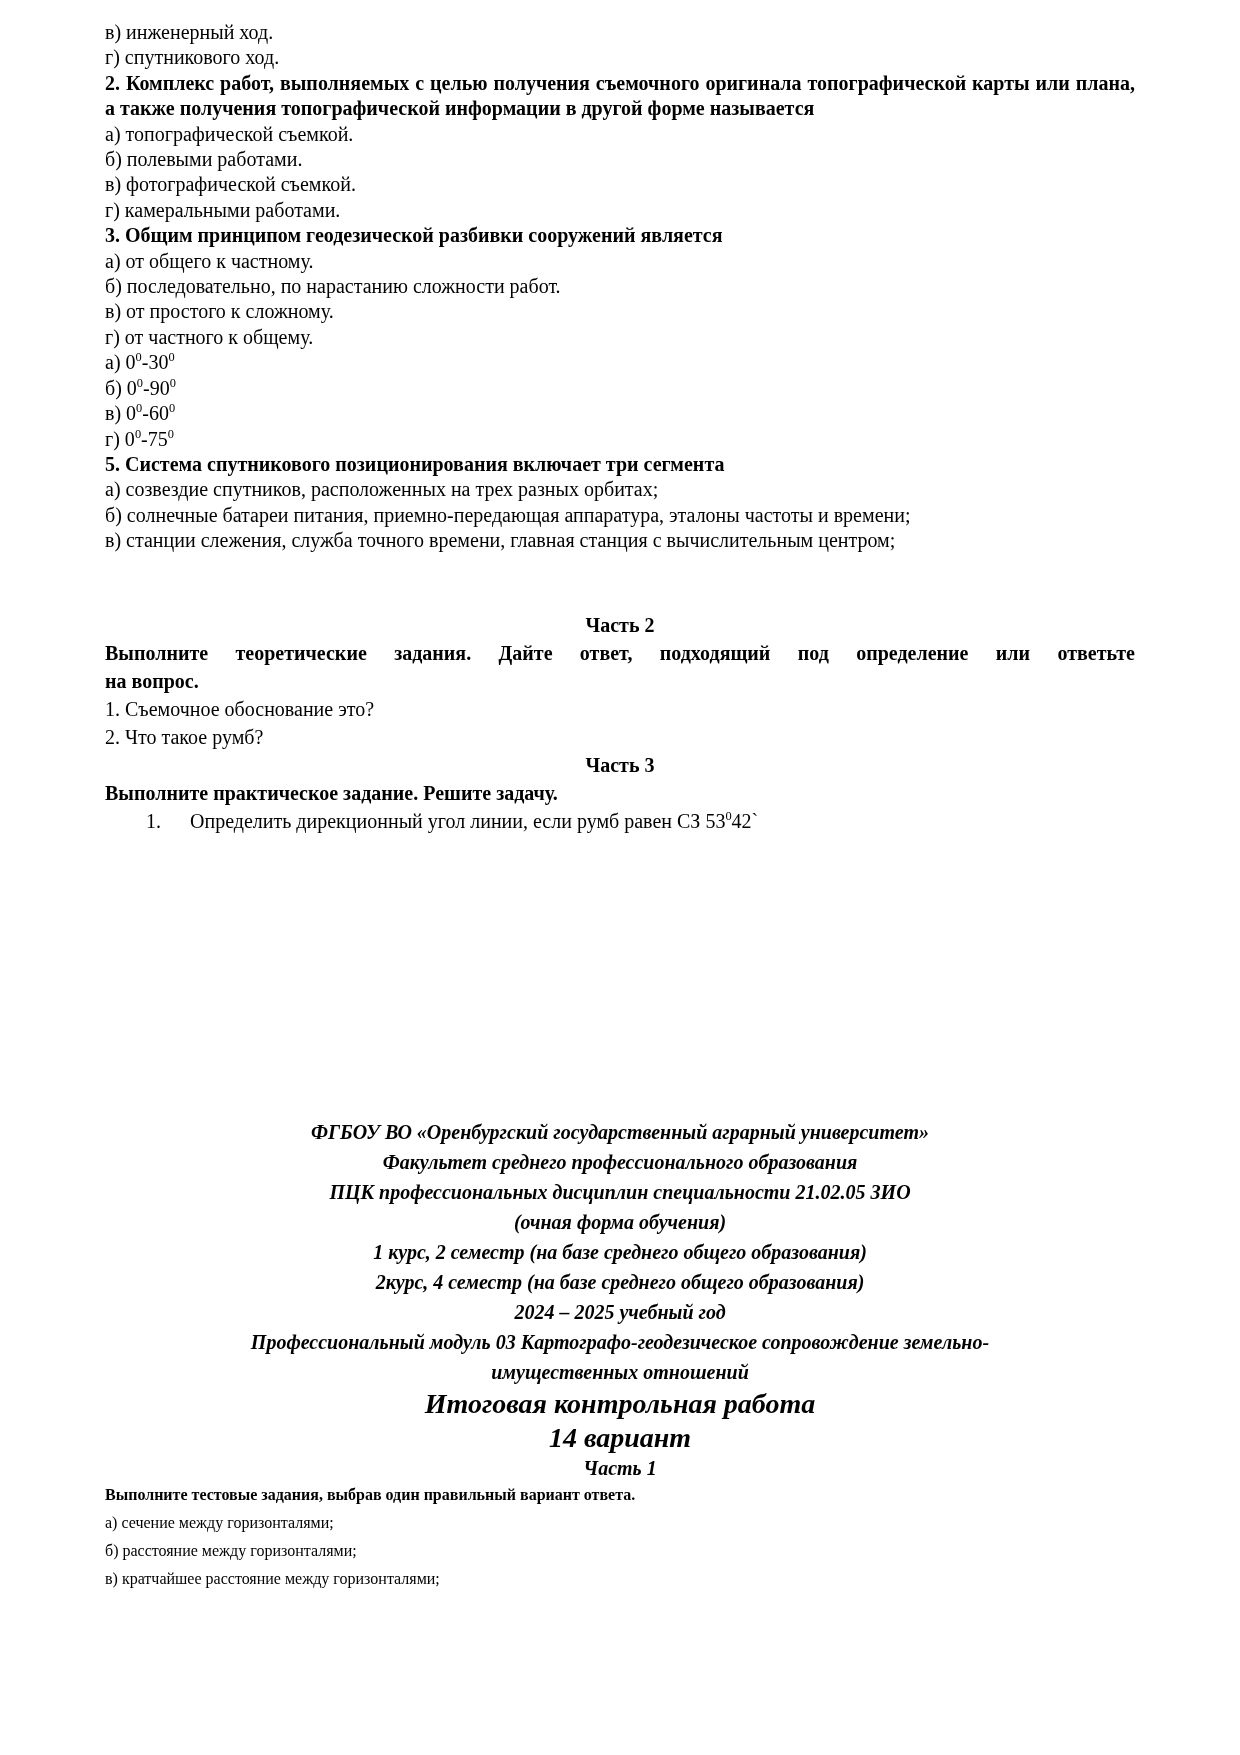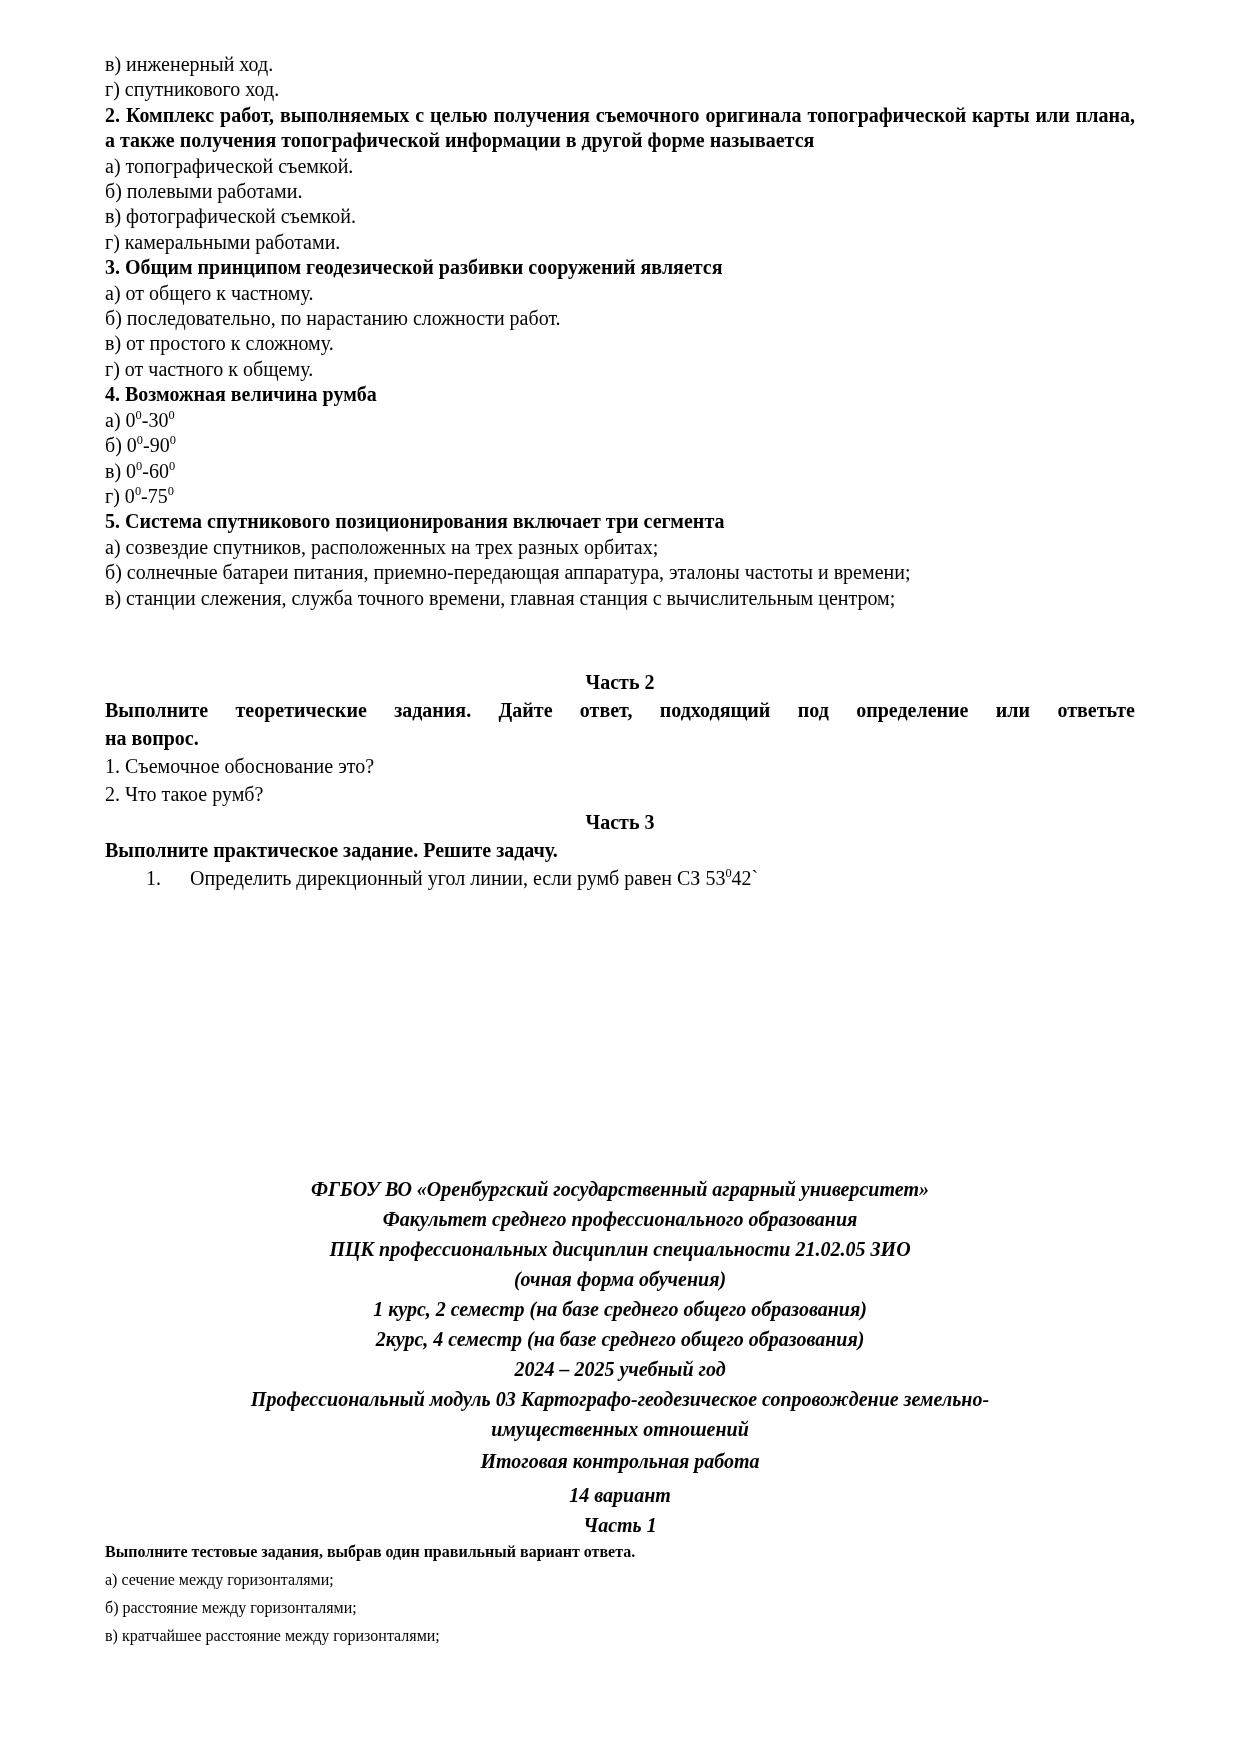--- a/index.html
+++ b/index.html
@@ -5,34 +5,34 @@
   html,body { margin:0; padding:0; background:#888; }
   .page {
     position:relative;
     width:1240px; height:1755px;
     margin:0 auto;
     background:#ffffff;
     color:#000000;
     font-family:"Liberation Serif","DejaVu Serif",serif;
     overflow:hidden;
   }
-  .content { padding:52px 105px 0 105px; }
+  .content { padding:20px 105px 0 105px; }
   .ln { white-space:normal; }
   
   .s1 .ln { font-size:20px; line-height:25.4px; }
   
   .s2 .ln { font-size:20px; line-height:28px; }
   .b { font-weight:bold; }
   .center { text-align:center; }
   .jf { text-align:justify; text-align-last:justify; }
   .part2-gap { margin-top:57px; }
   .spacer-big { height:282px; }
   
   .hdr .ln { font-size:20px; line-height:30px; font-weight:bold; text-align:center;font-style:italic; }
-  .hdr .ln.big { font-size:20px; line-height:34px; }
+  .hdr .ln.big { font-size:28px; line-height:34px; }
   .hdr .ln.part1 { line-height:26px; }
   
   .s3 .ln { font-size:16px; line-height:28px; }
   .task { padding-left:41px; }
   .task .num { display:inline-block; min-width:44px; }
   sup { font-size:0.62em; line-height:0; vertical-align:super; }
 </style>
 </head>
 <body>
 
@@ -49,21 +49,20 @@
       <div class="ln">б) полевыми работами.</div>
       <div class="ln">в) фотографической съемкой.</div>
       <div class="ln">г) камеральными работами.</div>
 
       <div class="ln b">3. Общим принципом геодезической разбивки сооружений является</div>
       <div class="ln">а) от общего к частному.</div>
       <div class="ln">б) последовательно, по нарастанию сложности работ.</div>
       <div class="ln">в) от простого к сложному.</div>
       <div class="ln">г) от частного к общему.</div>
 
-      <div class="ln"><span class="b">4</span><span class="b">. Возможная величина румба</span></div>
       <div class="ln"><span>а) 0</span><sup>0</sup><span>-30</span><sup>0</sup></div>
       <div class="ln"><span>б) 0</span><sup>0</sup><span>-90</span><sup>0</sup></div>
       <div class="ln"><span>в) 0</span><sup>0</sup><span>-60</span><sup>0</sup></div>
       <div class="ln"><span>г) 0</span><sup>0</sup><span>-75</span><sup>0</sup></div>
 
       <div class="ln b">5. Система спутникового позиционирования включает три сегмента</div>
       <div class="ln">а) созвездие спутников, расположенных на трех разных орбитах;</div>
       <div class="ln">б) солнечные батареи питания, приемно-передающая аппаратура, эталоны частоты и времени;</div>
       <div class="ln">в) станции слежения, служба точного времени, главная станция с вычислительным центром;</div>
     </div>

